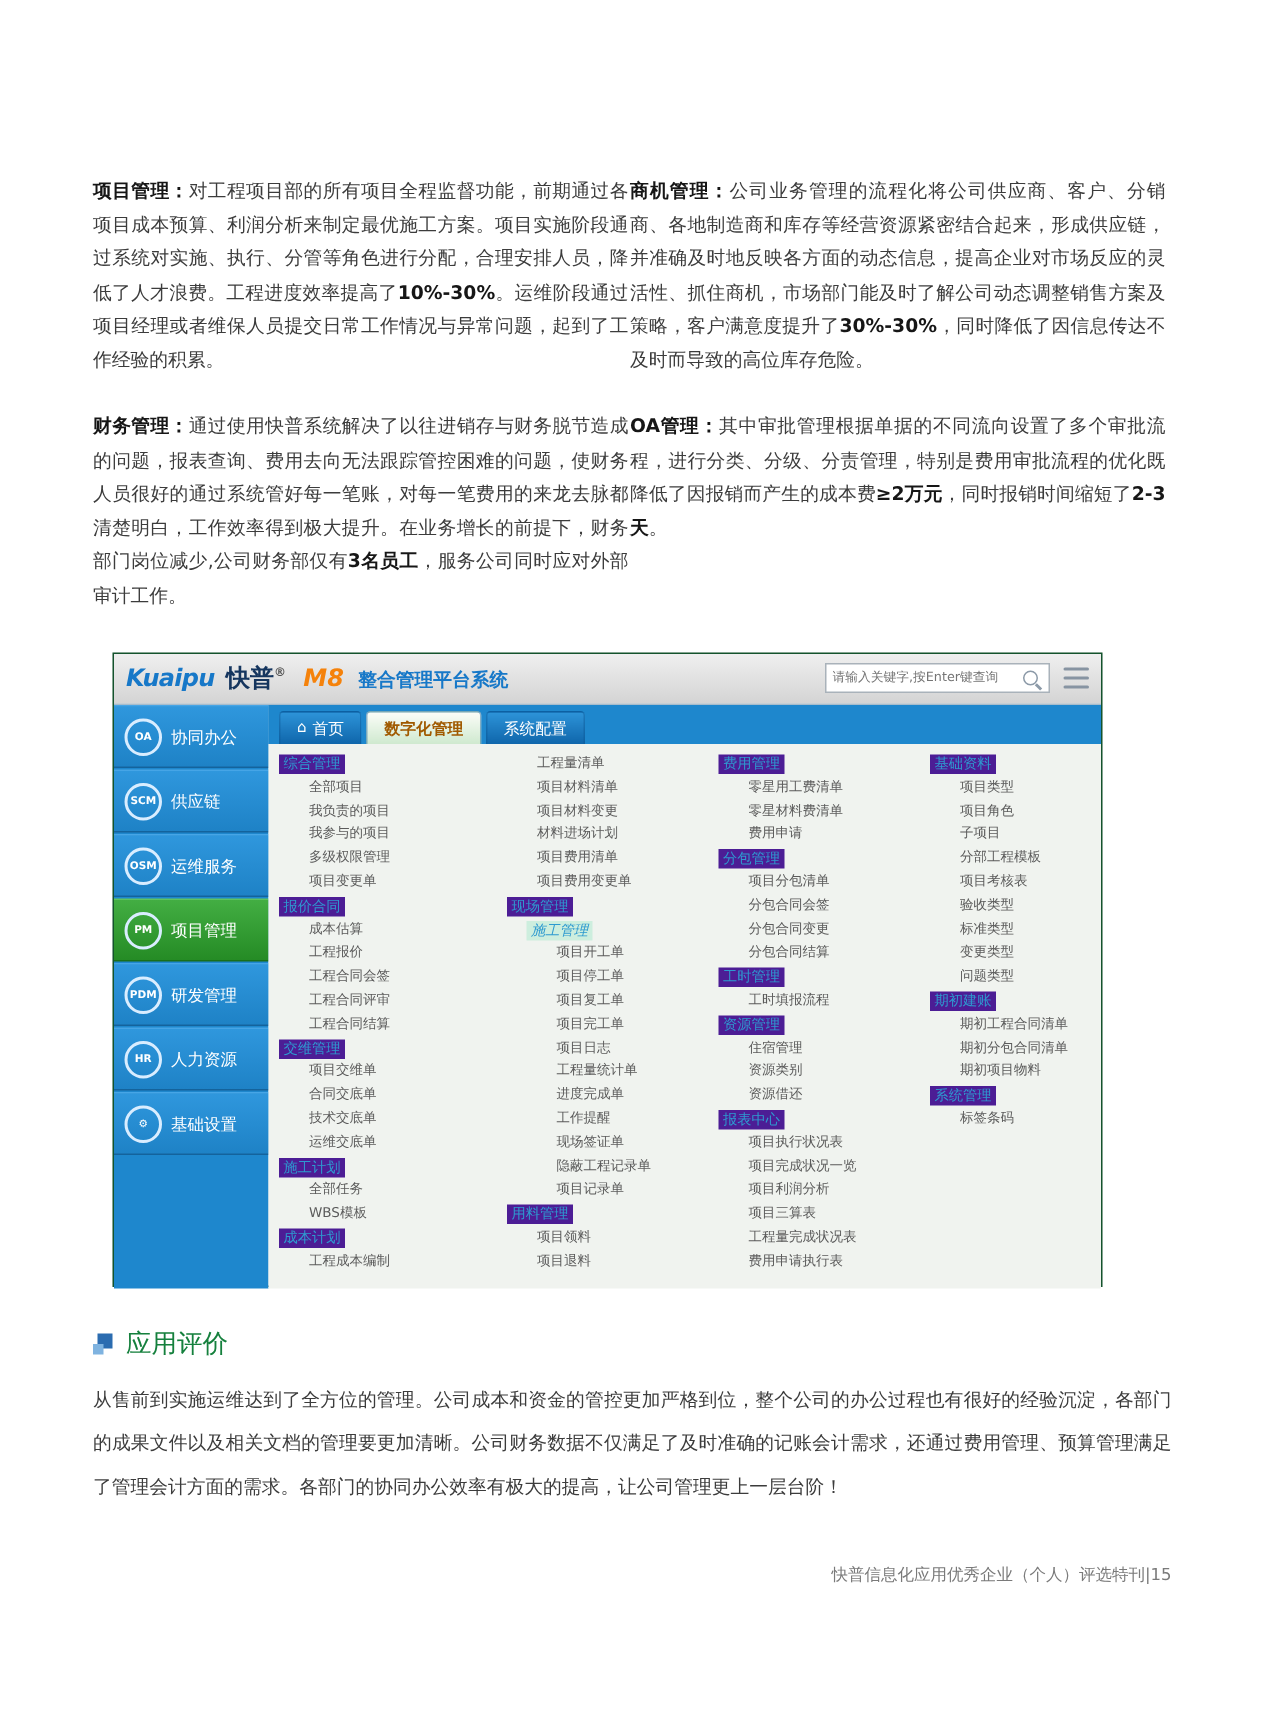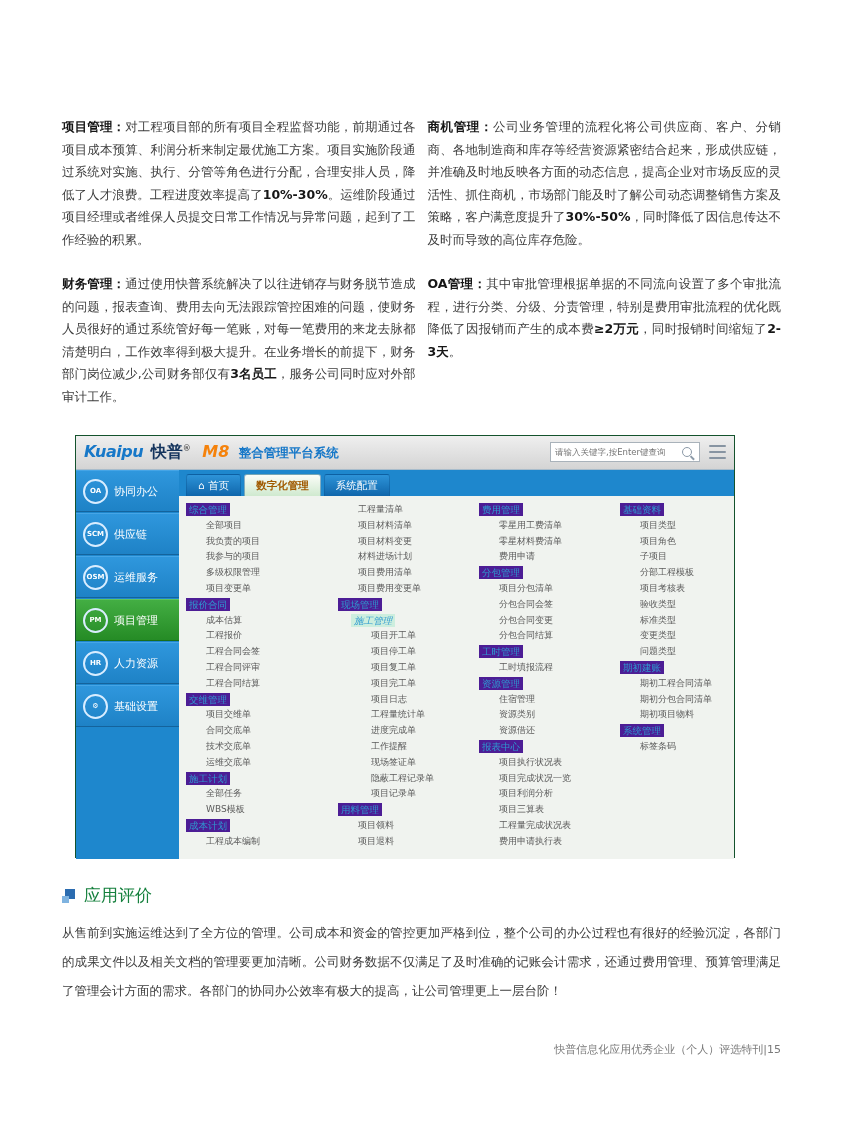--- a/index.html
+++ b/index.html
@@ -1,20 +1,20 @@
 <!DOCTYPE html>
 <html><head>
 <meta charset="utf-8">
 <style>
   html,body{margin:0;padding:0;background:#ffffff;}
   .page{position:relative;width:841px;height:1146px;background:#ffffff;overflow:hidden;
         font-family:"DejaVu Sans",sans-serif;}
 
   
-  .articles{position:absolute;left:62px;top:116px;width:719px;display:flex;gap:12px;}
+  .articles{position:absolute;left:62px;top:116px;width:719px;display:flex;gap:1px;}
   .art-col{width:357px;}
   .para{font-size:12.5px;line-height:22.5px;text-align:justify;color:#3c3c3c;margin:0 0 22px 0;}
   .para b{color:#161616;}
 
   
   .app{position:absolute;left:75px;top:435px;width:660px;height:423px;box-sizing:border-box;
        border:1px solid #14532d;background:#f0f3ef;font-family:"DejaVu Sans",sans-serif;}
   .app-header{height:33px;background:linear-gradient(#efefef,#d4d4d4);border-bottom:1px solid #a8bccb;
        position:relative;display:flex;align-items:center;}
   .logo{margin-left:8px;font-weight:bold;font-size:16px;white-space:nowrap;}
@@ -84,21 +84,21 @@
 <body>
 
 <div class="page">
 
   <div class="articles">
     <div class="art-col">
       <p class="para"><b>项目管理：</b><span>对工程项目部的所有项目全程监督功能，前期通过各项目成本预算、利润分析来制定最优施工方案。项目实施阶段通过系统对实施、执行、分管等角色进行分配，合理安排人员，降低了人才浪费。工程进度效率提高了</span><b>10%-30%</b><span>。运维阶段通过项目经理或者维保人员提交日常工作情况与异常问题，起到了工作经验的积累。</span></p>
       <p class="para"><b>财务管理：</b><span>通过使用快普系统解决了以往进销存与财务脱节造成的问题，报表查询、费用去向无法跟踪管控困难的问题，使财务人员很好的通过系统管好每一笔账，对每一笔费用的来龙去脉都清楚明白，工作效率得到极大提升。在业务增长的前提下，财务部门岗位减少,公司财务部仅有</span><b>3名员工</b><span>，服务公司同时应对外部审计工作。</span></p>
     </div>
     <div class="art-col">
-      <p class="para"><b>商机管理：</b><span>公司业务管理的流程化将公司供应商、客户、分销商、各地制造商和库存等经营资源紧密结合起来，形成供应链，并准确及时地反映各方面的动态信息，提高企业对市场反应的灵活性、抓住商机，市场部门能及时了解公司动态调整销售方案及策略，客户满意度提升了</span><b>30%-50%</b><span>，同时降低了因信息传达不及时而导致的高位库存危险。</span></p>
+      <p class="para"><b>商机管理：</b><span>公司业务管理的流程化将公司供应商、客户、分销商、各地制造商和库存等经营资源紧密结合起来，形成供应链，并准确及时地反映各方面的动态信息，提高企业对市场反应的灵活性、抓住商机，市场部门能及时了解公司动态调整销售方案及策略，客户满意度提升了</span><b>30%-30%</b><span>，同时降低了因信息传达不及时而导致的高位库存危险。</span></p>
       <p class="para"><b>OA管理：</b><span>其中审批管理根据单据的不同流向设置了多个审批流程，进行分类、分级、分责管理，特别是费用审批流程的优化既降低了因报销而产生的成本费</span><b>≥2万元</b><span>，同时报销时间缩短了</span><b>2-3天</b><span>。</span></p>
     </div>
   </div>
 
   <div class="app">
     <div class="app-header">
       <div class="logo">
         <span class="latin">Kuaipu</span>
         <span class="cn">快普</span><span class="reg">®</span>
         <span class="m8">M8</span>
@@ -124,20 +124,24 @@
             <span class="side-icon">SCM</span>
             <span class="side-label">供应链</span>
           </div>
           <div class="side-item">
             <span class="side-icon">OSM</span>
             <span class="side-label">运维服务</span>
           </div>
           <div class="side-item active">
             <span class="side-icon">PM</span>
             <span class="side-label">项目管理</span>
+          </div>
+          <div class="side-item">
+            <span class="side-icon">PDM</span>
+            <span class="side-label">研发管理</span>
           </div>
           <div class="side-item">
             <span class="side-icon">HR</span>
             <span class="side-label">人力资源</span>
           </div>
           <div class="side-item">
             <span class="side-icon">⚙</span>
             <span class="side-label">基础设置</span>
           </div>
         </div>

